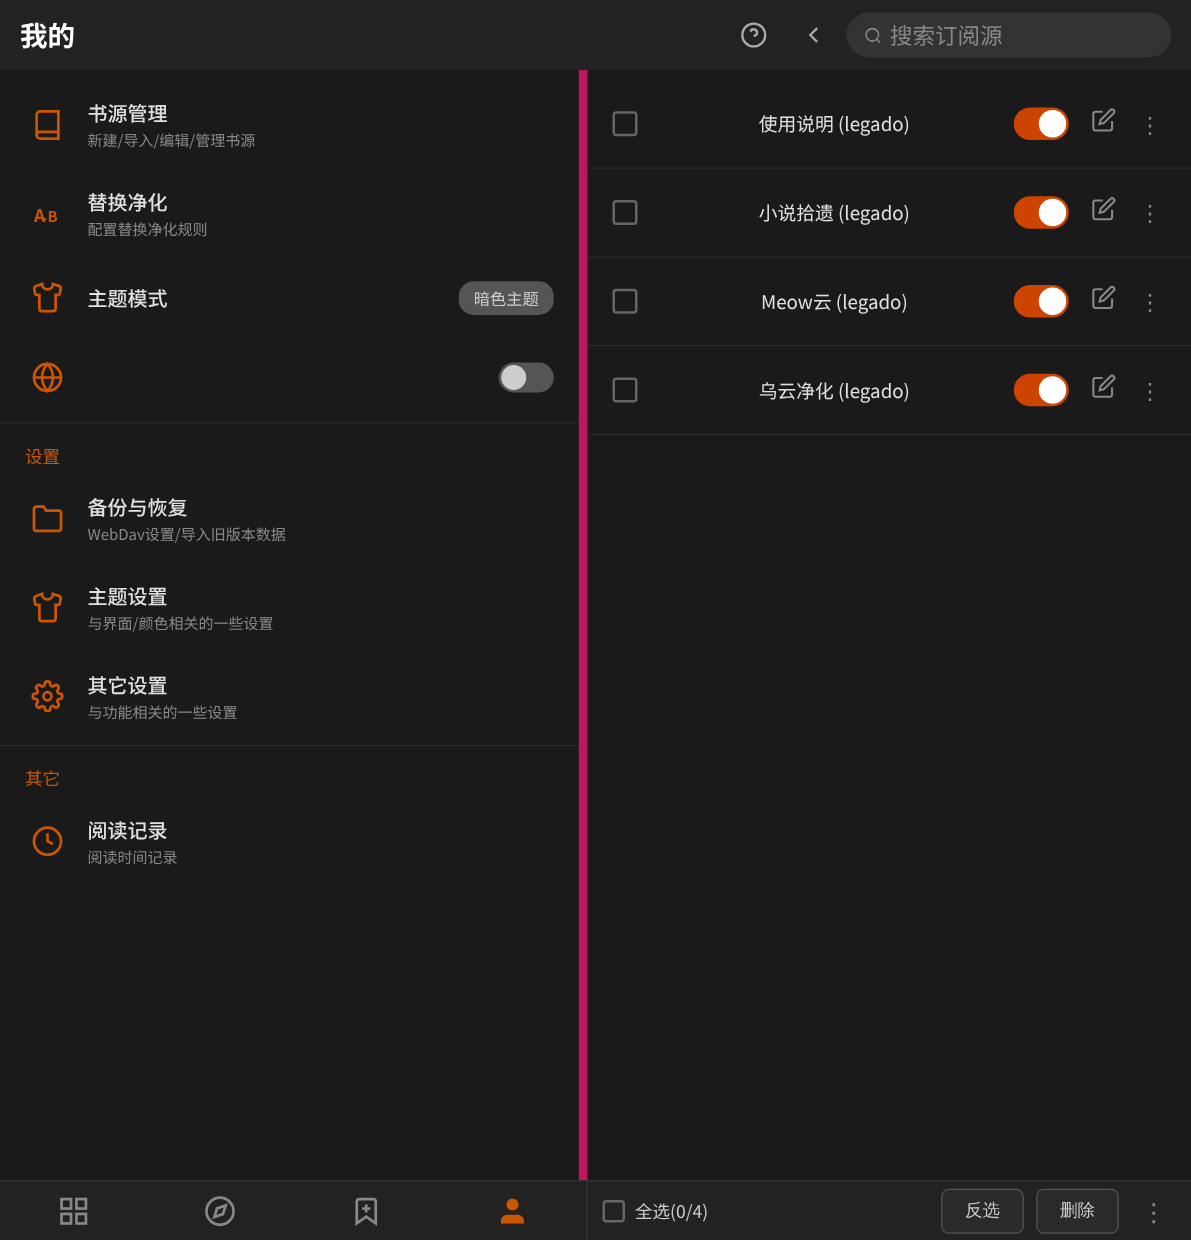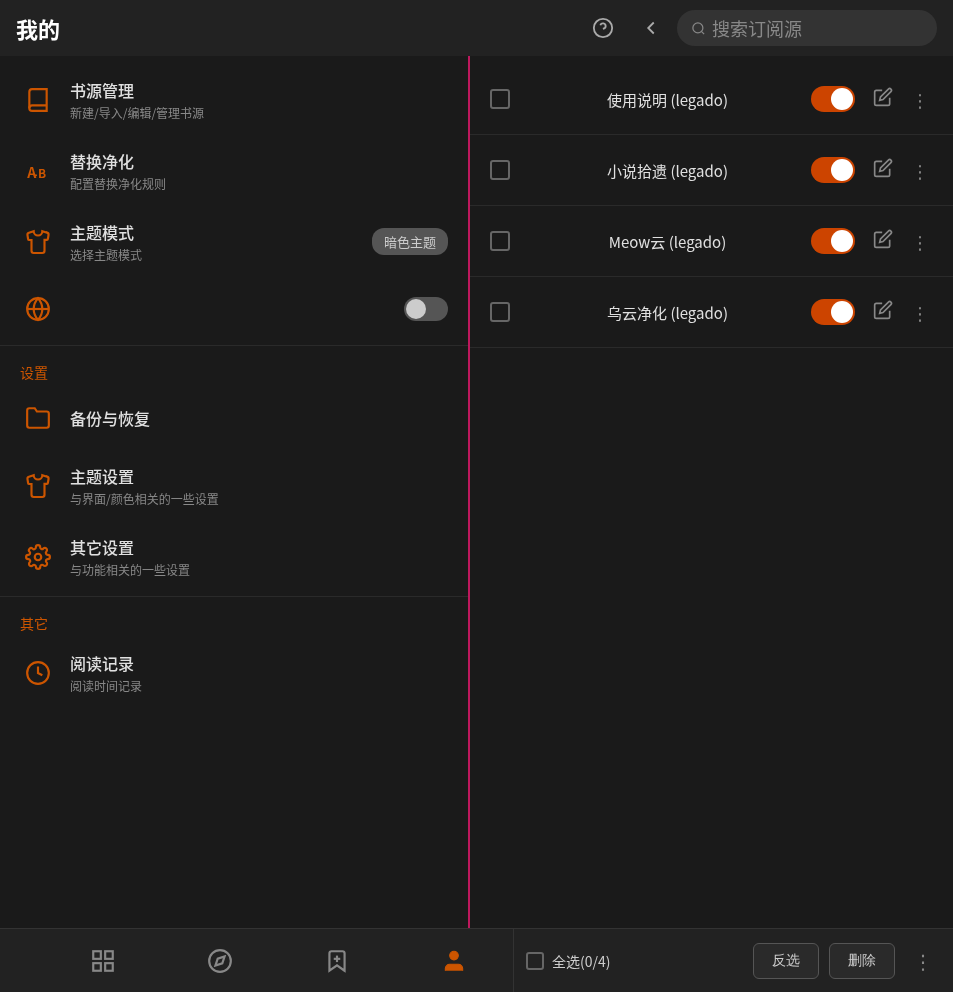--- a/index.html
+++ b/index.html
@@ -57,21 +57,21 @@
       flex: 1;
       overflow: hidden;
     }
 
     
     .left-panel {
       width: 470px;
       flex-shrink: 0;
       overflow-y: auto;
       padding: 8px 0;
-      border-right: 2px solid #be185d;
+      border-right: 7px solid #be185d;
     }
 
     .section-label {
       color: #cc5500;
       font-size: 14px;
       padding: 12px 20px 4px;
     }
 
     .menu-item {
       display: flex;
@@ -188,27 +188,26 @@
     }
     .source-more-icon {
       color: #888;
       font-size: 18px;
       cursor: pointer;
       padding: 4px;
     }
 
     
     .bottom-bar {
-      height: 64px;
+      height: 48px;
       background: #222222;
       display: flex;
       align-items: center;
       flex-shrink: 0;
       border-top: 1px solid #333;
-      padding-left: 44px;
     }
 
     
     .bottom-nav {
       width: 470px;
       display: flex;
       align-items: center;
       justify-content: space-around;
       height: 100%;
       border-right: 1px solid #333;
@@ -325,21 +324,20 @@
     </div>
 
     <div class="menu-item">
       <div class="menu-icon">
         <svg width="26" height="26" viewBox="0 0 24 24" fill="none" stroke="#cc5500" stroke-width="2">
           <path d="M20.38 3.46L16 2a4 4 0 0 1-8 0L3.62 3.46a2 2 0 0 0-1.34 2.23l.58 3.57a1 1 0 0 0 .99.86H6v10c0 1.1.9 2 2 2h8a2 2 0 0 0 2-2V10h2.15a1 1 0 0 0 .99-.86l.58-3.57a2 2 0 0 0-1.34-2.23z"></path>
         </svg>
       </div>
       <div class="menu-text">
         <div class="menu-text-title">主题模式</div>
-        <div class="menu-text-sub">选择主题模式</div>
       </div>
       <div class="menu-badge">暗色主题</div>
     </div>
 
     <div class="menu-item">
       <div class="menu-icon">
         <svg width="26" height="26" viewBox="0 0 24 24" fill="none" stroke="#cc5500" stroke-width="2">
           <circle cx="12" cy="12" r="10"></circle>
           <line x1="2" y1="12" x2="22" y2="12"></line>
           <path d="M12 2a15.3 15.3 0 0 1 4 10 15.3 15.3 0 0 1-4 10 15.3 15.3 0 0 1-4-10 15.3 15.3 0 0 1 4-10z"></path>
@@ -355,20 +353,21 @@
     <div class="section-label">设置</div>
 
     <div class="menu-item">
       <div class="menu-icon">
         <svg width="26" height="26" viewBox="0 0 24 24" fill="none" stroke="#cc5500" stroke-width="2">
           <path d="M22 19a2 2 0 0 1-2 2H4a2 2 0 0 1-2-2V5a2 2 0 0 1 2-2h5l2 3h9a2 2 0 0 1 2 2z"></path>
         </svg>
       </div>
       <div class="menu-text">
         <div class="menu-text-title">备份与恢复</div>
+        <div class="menu-text-sub">WebDav设置/导入旧版本数据</div>
       </div>
     </div>
 
     <div class="menu-item">
       <div class="menu-icon">
         <svg width="26" height="26" viewBox="0 0 24 24" fill="none" stroke="#cc5500" stroke-width="2">
           <path d="M20.38 3.46L16 2a4 4 0 0 1-8 0L3.62 3.46a2 2 0 0 0-1.34 2.23l.58 3.57a1 1 0 0 0 .99.86H6v10c0 1.1.9 2 2 2h8a2 2 0 0 0 2-2V10h2.15a1 1 0 0 0 .99-.86l.58-3.57a2 2 0 0 0-1.34-2.23z"></path>
         </svg>
       </div>
       <div class="menu-text">

